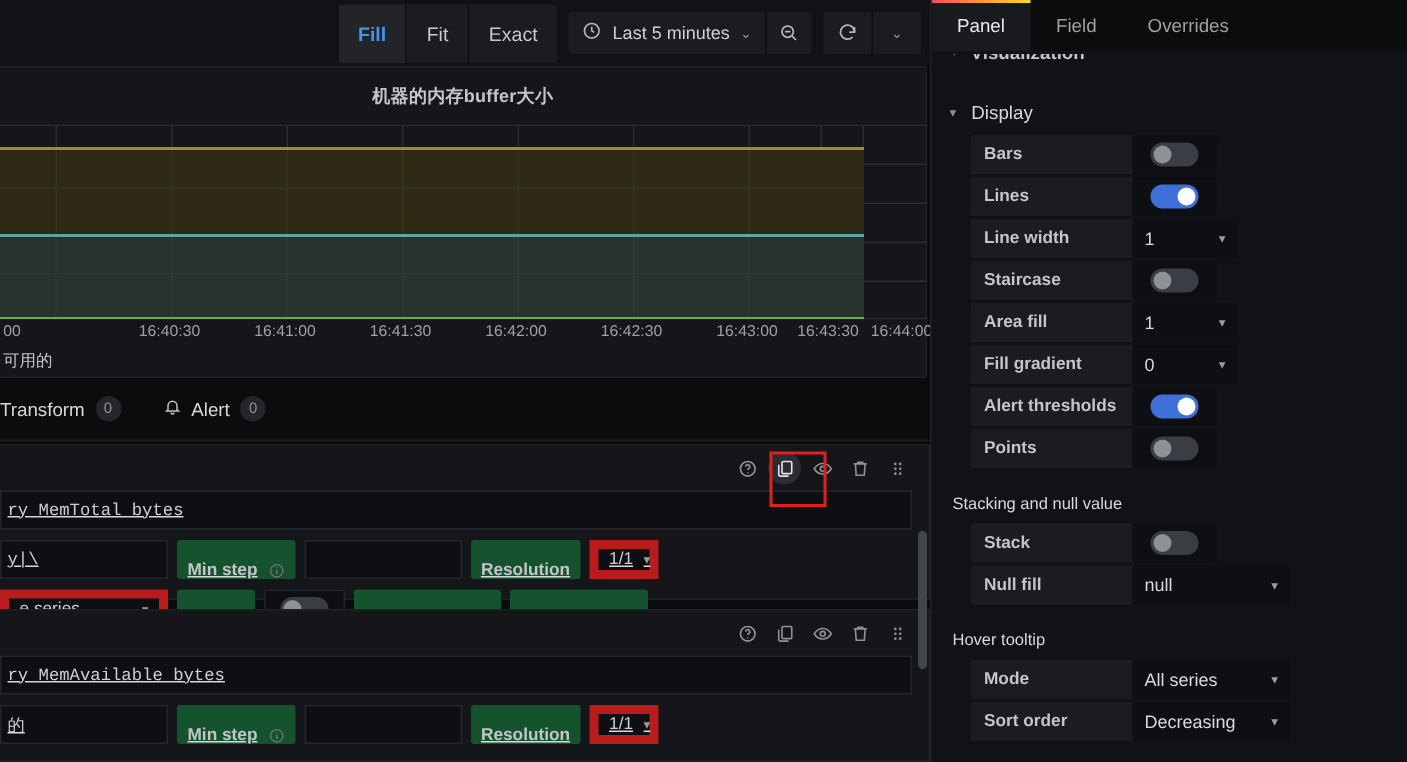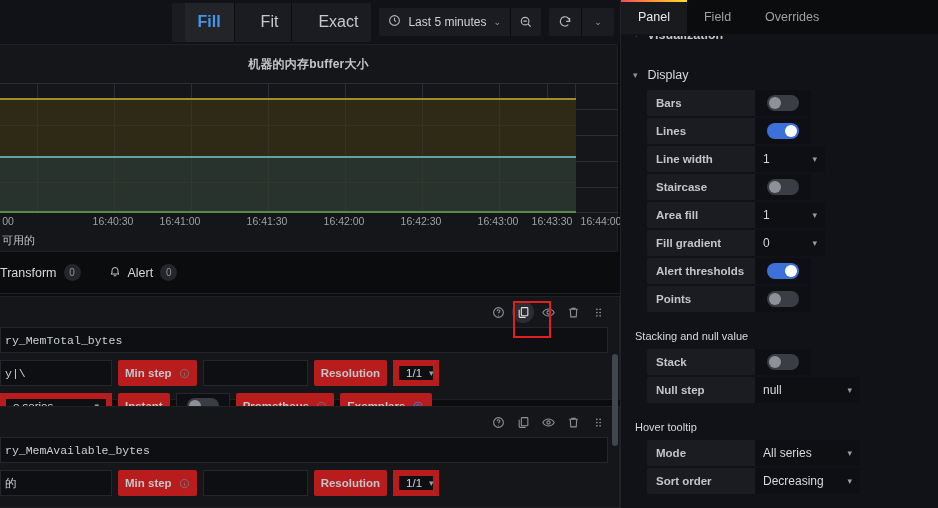--- a/index.html
+++ b/index.html
@@ -17,24 +17,23 @@
 
   
   .toolbar {
     height: 44px; display: flex; align-items: center;
     justify-content: flex-end; padding-right: 6px; gap: 8px;
     background: #111217;
   }
   .btn-group { display: flex; border-radius: 2px; overflow: hidden; background: #1b1c21; }
   .tbtn {
     height: 39px; padding: 0 13px; display: flex; align-items: center;
-    justify-content: center; font-size: 16px; color: #c7c9cc;
+    justify-content: center; font-size: 13px; color: #c7c9cc;
     background: #1b1c21; border: none; cursor: pointer;
     border-right: 1px solid #0b0c0e;
-    margin-left: 13px;
   }
   .tbtn:last-child { border-right: none; }
   .tbtn.active { color: #4397ea; background: #232428; font-weight: bold; }
 
   .timepick {
     display: flex; align-items: center; height: 28px;
     background: #1b1c21; border-radius: 2px; overflow: hidden;
   }
   .tp-main { display: flex; align-items: center; gap: 7px; padding: 0 9px 0 9px; height: 28px; cursor: pointer; font-size: 12px; color: #d0d1d3; }
   .tp-sep { width: 1px; height: 28px; background: #0b0c0e; }
@@ -70,35 +69,35 @@
   }
   .qtab { display: flex; align-items: center; gap: 7px; font-size: 12.5px; color: #d8d9da; cursor: pointer; }
   .badge {
     min-width: 17px; height: 17px; border-radius: 9px; background: #24262b;
     color: #8e9297; font-size: 10px; display: inline-flex;
     align-items: center; justify-content: center; padding: 0 4px;
   }
 
   
   .qarea { position: absolute; left: 0; top: 296px; width: 620px; height: 212px; overflow: hidden; }
-  .qrow { position: relative; background: #141619; border: 1px solid #1f2125; border-left: none; margin-bottom: 6px; }
+  .qrow { position: relative; background: #141619; border: 1px solid #1f2125; border-left: none; margin-bottom: 6px; text-decoration: underline; }
   .qhead { height: 30px; display: flex; align-items: center; justify-content: flex-end; padding-right: 10px; gap: 3px; }
   .qicon {
     width: 22px; height: 22px; border-radius: 50%; display: flex;
     align-items: center; justify-content: center; cursor: pointer; color: #8e9297;
   }
   .qicon.hl { background: #2b2d32; color: #e3e4e6; }
   .qexpr {
     height: 26px; display: flex; align-items: center;
     background: #0e0f12; border: 1px solid #24262b; margin: 0 10px 0 0;
     padding-left: 4px; font-family: "Liberation Mono", monospace;
     font-size: 11.5px; color: #cdd0d3;
   }
   .qctl { display: flex; align-items: center; gap: 6px; padding: 7px 0 0 0; flex-wrap: nowrap; }
-  .field { display: flex; align-items: center; height: 26px; background: #b91c1c; border-radius: 2px; }
+  .field { display: flex; align-items: flex-end; height: 26px; background: #14532d; border-radius: 2px; }
   .flabel { font-size: 11.5px; color: #c3c5c8; padding: 0 7px; font-weight: bold; white-space: nowrap; }
   .finput { height: 26px; background: #0e0f12; border: 1px solid #24262b; }
   .fselect {
     height: 26px; background: #0e0f12; border: 6px solid #b91c1c;
     display: flex; align-items: center; gap: 7px; padding: 0 7px;
     font-size: 11.5px; color: #d0d1d3; cursor: pointer;
   }
   .info { color: #72767b; font-size: 11px; display: inline-flex; align-items: center; }
   .toggle {
     width: 32px; height: 16px; border-radius: 9px; background: #3a3d43;
@@ -246,21 +245,21 @@
 
           <line x1="0" y1="16" x2="576" y2="16" stroke="#a08b2e" stroke-width="2"></line>
           <line x1="0" y1="74" x2="576" y2="74" stroke="#5fa3a3" stroke-width="2"></line>
           <line x1="0" y1="129" x2="576" y2="129" stroke="#6aa84f" stroke-width="1.5"></line>
         </svg>
       </div>
 
       <div class="xaxis">
         <span class="xlab" style="left:8px;">00</span>
         <span class="xlab" style="left:113px;">16:40:30</span>
-        <span class="xlab" style="left:180px;">16:41:00</span>
+        <span class="xlab" style="left:190px;">16:41:00</span>
         <span class="xlab" style="left:267px;">16:41:30</span>
         <span class="xlab" style="left:344px;">16:42:00</span>
         <span class="xlab" style="left:421px;">16:42:30</span>
         <span class="xlab" style="left:498px;">16:43:00</span>
         <span class="xlab" style="left:552px;">16:43:30</span>
         <span class="xlab" style="left:601px;">16:44:00</span>
       </div>
 
       <div class="legend">
         <span>可用的</span>
@@ -563,21 +562,21 @@
         <div class="oval">
             <div class="togglewrap">
               <div class="toggle">
                 <span class="knob"></span>
               </div>
             </div>
           </div>
       </div>
 
       <div class="orow">
-        <div class="okey">Null step</div>
+        <div class="okey">Null fill</div>
         <div class="oval">
           <div class="osel w105">
             <span>null</span>
             <span class="caret">▾</span>
           </div>
         </div>
       </div>
 
       <div class="sect-title">Hover tooltip</div>
 

